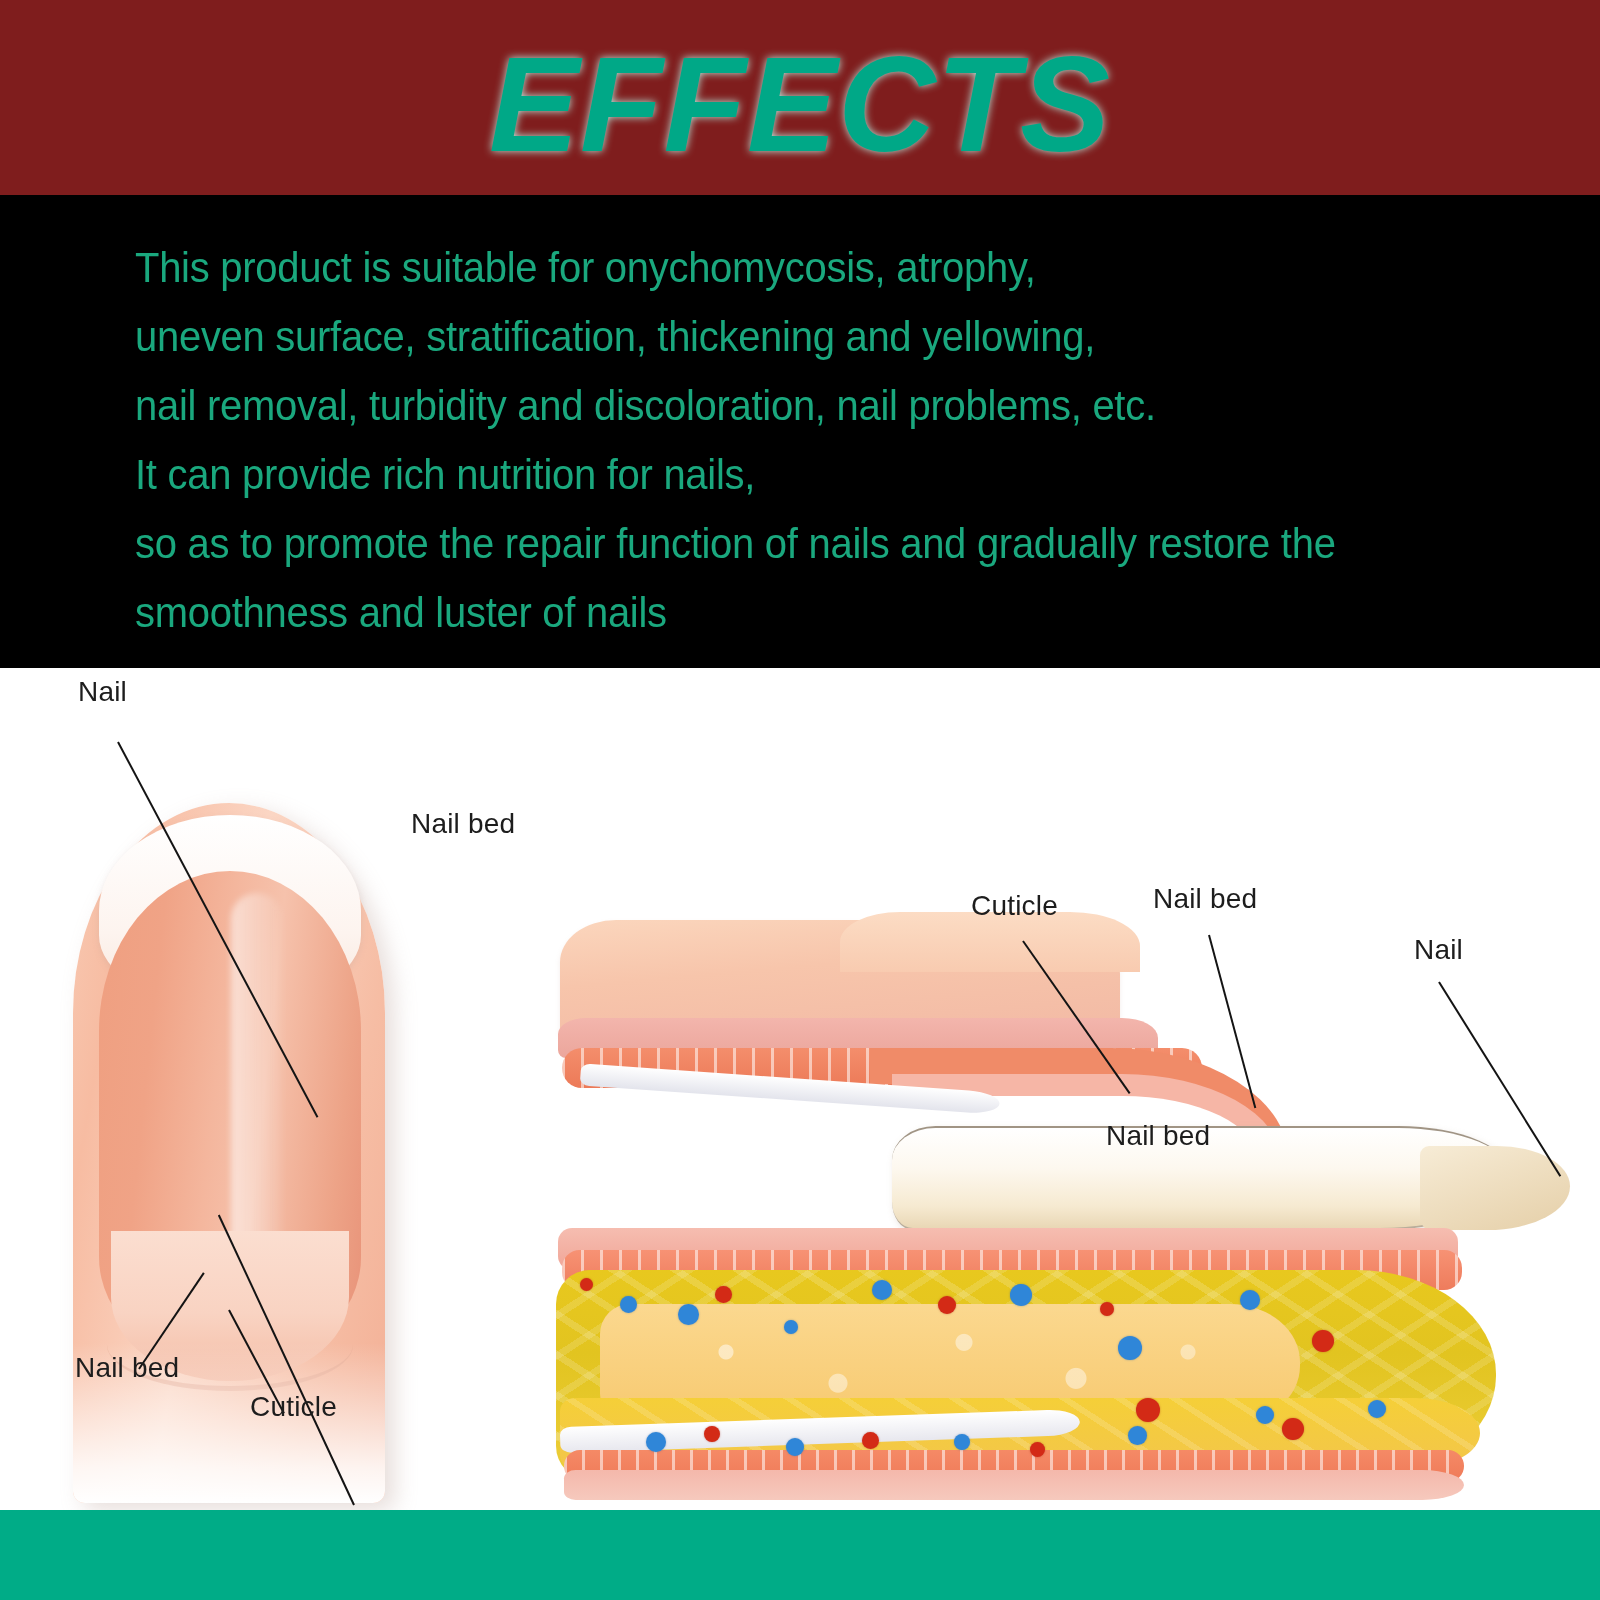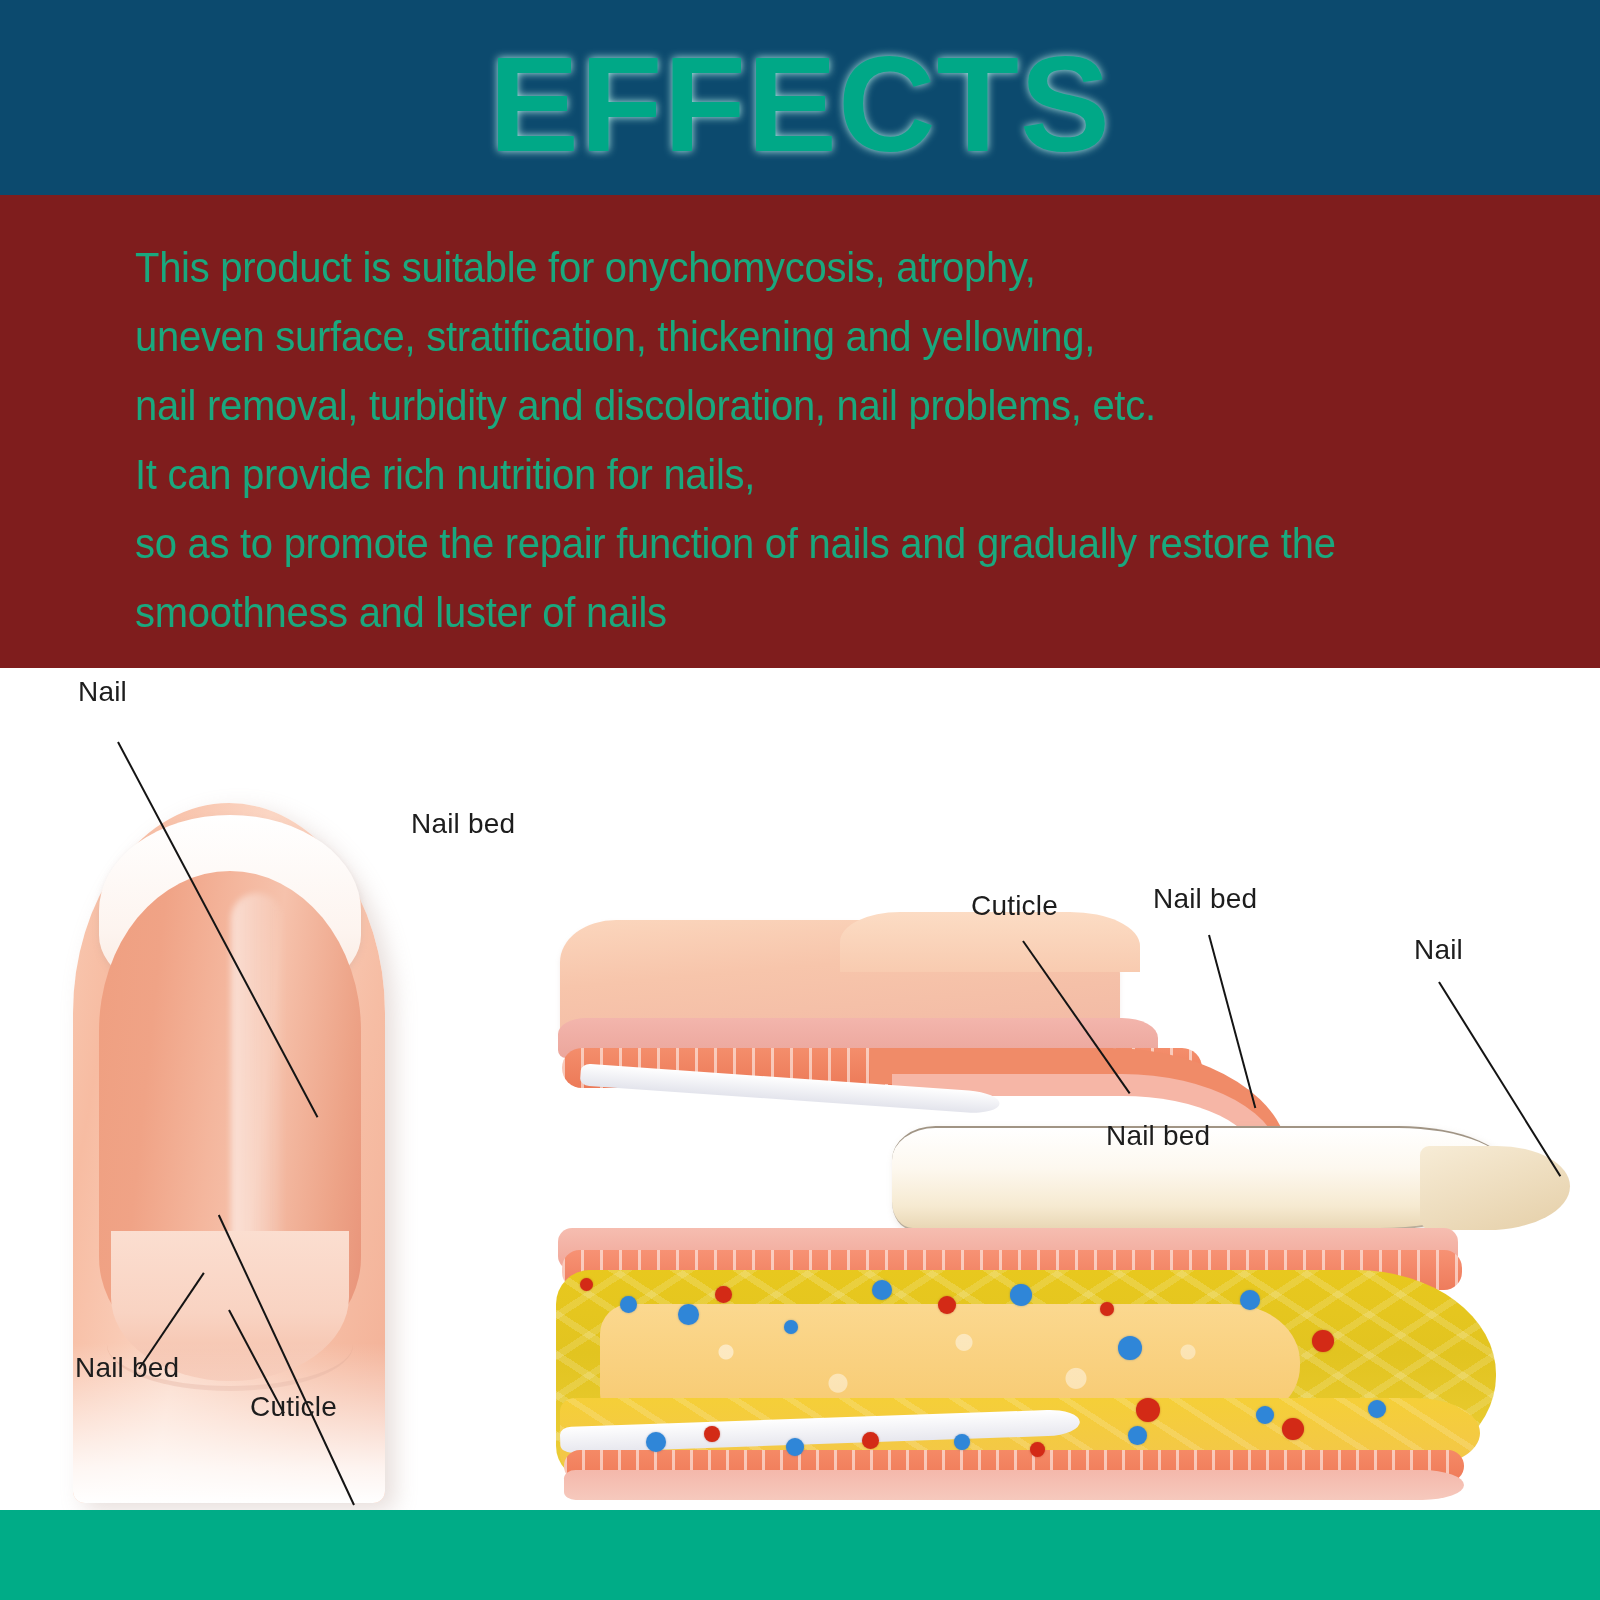--- a/index.html
+++ b/index.html
@@ -7,38 +7,39 @@
   body {
     background:#ffffff;
     font-family:"Liberation Sans", sans-serif;
     position:relative;
     overflow:hidden;
   }
 
   
   .title-band {
     position:absolute; left:0; top:0; width:1600px; height:195px;
-    background:#0c4a6e;
+    background:#7f1d1d;
+    font-style:italic;
   }
   .title {
     position:absolute; left:0; top:34px; width:1600px;
     text-align:center;
     font-size:135px;
     font-weight:bold;
     letter-spacing:1px;
     color:#00A887;
     line-height:1.05;
     font-family:"Liberation Sans", sans-serif;
     text-shadow:0 0 9px rgba(190,245,235,0.95);
   }
 
   
   .desc-band {
     position:absolute; left:0; top:195px; width:1600px; height:473px;
-    background:#7f1d1d;
+    background:#000000;
     padding:38px 12px 0 135px;
   }
   .desc-line {
     color:#1AA87E;
     font-size:43px;
     line-height:69px;
     font-family:"Liberation Sans", sans-serif;
     font-weight:400;
     letter-spacing:-0.3px;
     white-space:nowrap;

